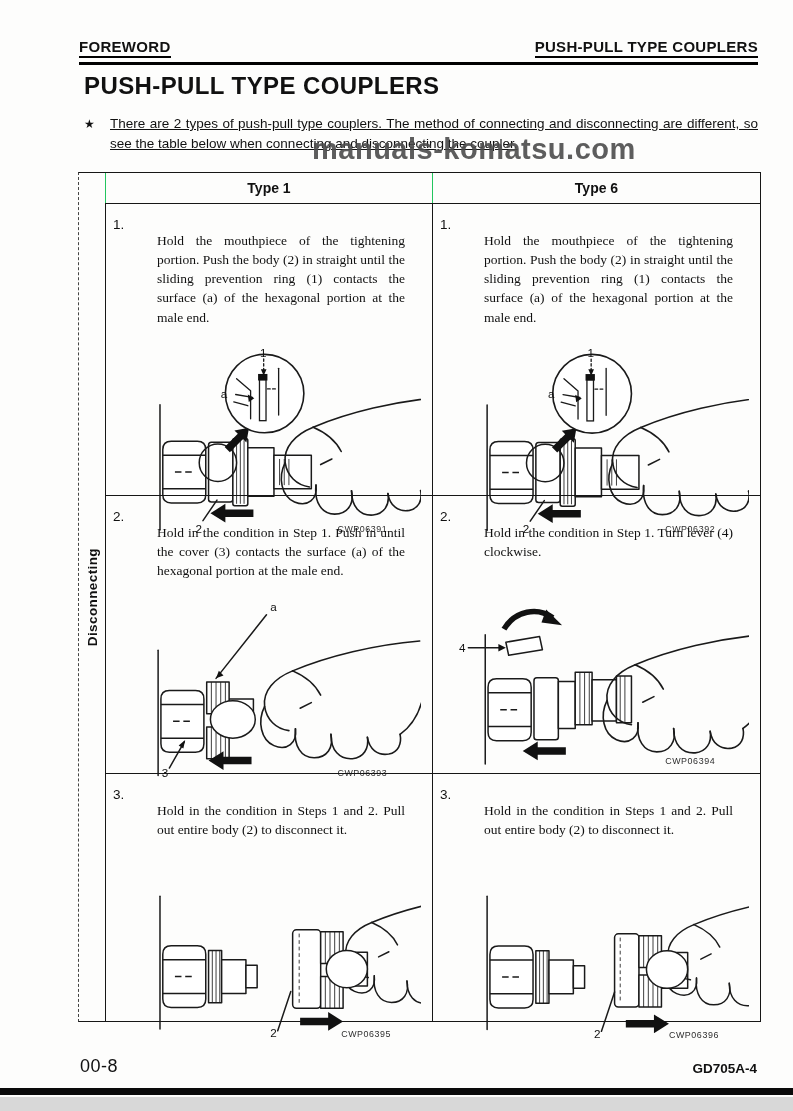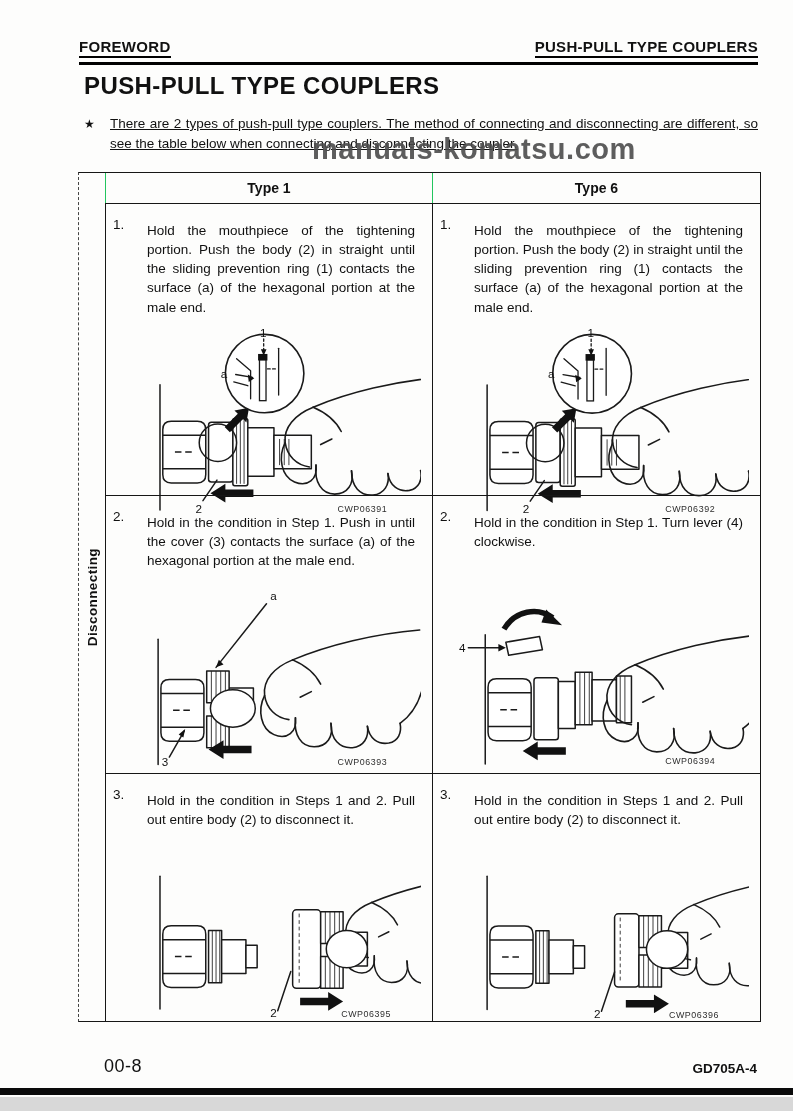--- a/index.html
+++ b/index.html
@@ -23,32 +23,32 @@
   .ptable{position:absolute;left:78px;top:172px;width:681px;height:848px;display:grid;
           grid-template-columns:26px 327px 328px;grid-template-rows:30px 292px 278px 1fr;
           border:1.5px solid #161616;border-left:1.5px dashed #444;}
   .cell{min-width:0;min-height:0;}
   .side{grid-column:1;grid-row:1/5;display:flex;align-items:center;justify-content:center;}
   .sidelabel{writing-mode:vertical-rl;transform:rotate(180deg);font-weight:bold;font-size:13.5px;letter-spacing:0.4px;}
   .colhead{display:flex;align-items:center;justify-content:center;font-size:14px;border-left:1px solid #22c55e;font-weight:bold;}
   .step{border-left:1px solid #161616;border-top:1px solid #161616;display:flex;flex-direction:column;}
   .steptext{display:flex;gap:9px;padding:11px 11px 0 7px;font-size:13.5px;line-height:1.42;}
   .num{flex:none;width:19px;text-align:left;}
-  .txt{margin:6px;flex:1;text-align:justify;}
+  .txt{margin:16px;flex:1;text-align:justify;font-family:Liberation Serif, serif;}
   .figwrap{margin-top:auto;padding:2px 6px 4px 6px;display:flex;justify-content:center;}
   svg.fig{display:block;width:97%;height:auto;}
   
   .ln{stroke:#1a1a1a;stroke-width:1.6;fill:none;stroke-linecap:round;stroke-linejoin:round;}
   .lnw{stroke:#1a1a1a;stroke-width:1.6;fill:#fff;stroke-linejoin:round;}
   .thin{stroke:#1a1a1a;stroke-width:0.9;fill:none;}
   .fl{fill:#111;stroke:none;}
   .cl{font-family:"Liberation Sans",sans-serif;font-size:12.5px;fill:#111;}
   .code{font-family:"Liberation Sans",sans-serif;font-size:9.5px;fill:#2e2e2e;letter-spacing:0.6px;}
   
-  .pageno{position:absolute;left:80px;top:1056px;font-size:18px;letter-spacing:0.5px;margin-left:24px;}
+  .pageno{position:absolute;left:80px;top:1056px;font-size:18px;letter-spacing:0.5px;}
   .model{position:absolute;right:36px;top:1061px;font-size:13.5px;font-weight:bold;text-align:right;}
   .scanbar{position:absolute;left:0;right:0;bottom:2px;height:7px;background:#0a0a0a;}
 </style>
 </head>
 <body>
 
 <div class="page">
 
   <svg width="0" height="0" style="position:absolute" aria-hidden="true">
     <defs>

